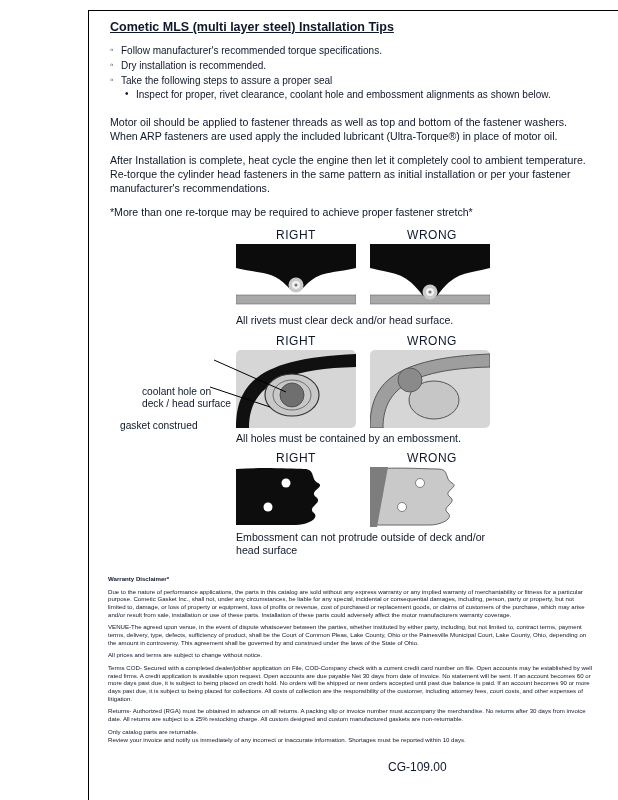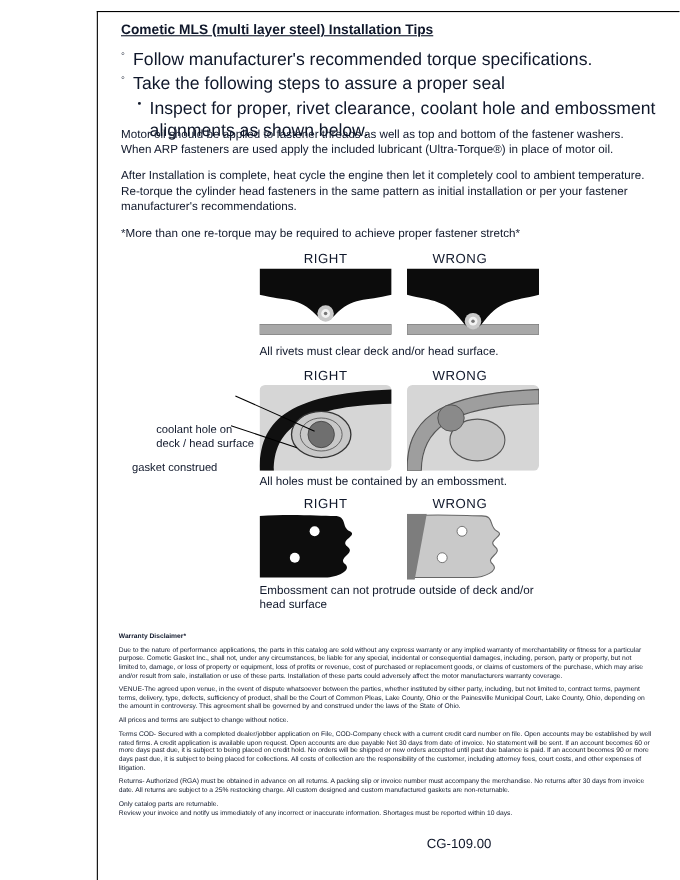--- a/index.html
+++ b/index.html
@@ -20,34 +20,34 @@
     border-left: 1px solid #000;
     border-top: 1px solid #000;
   }
   .header-area { position: absolute; left: 110px; top: 20px; width: 492px; }
   .page-title {
     font-size: 12.5px;
     font-weight: bold;
     text-decoration: underline;
     margin: 0 0 11px 0;
   }
-  .tips-list { margin: 0; padding: 0; list-style: none; font-size: 16px; line-height: 1.28; }
+  .tips-list { margin: 0; padding: 0; list-style: none; font-size: 10px; line-height: 1.28; }
   .tip { position: relative; padding-left: 11px; margin-bottom: 2px; }
   .tip::before { content: "◦"; position: absolute; left: 0; top: -1px; font-size: 10px; }
   .subtip { position: relative; margin-left: 15px; padding-left: 11px; margin-bottom: 1px; }
   .subtip::before { content: "•"; position: absolute; left: 0; top: -1px; font-size: 10px; }
 
   .diesel-area { position: absolute; left: 110px; top: 116px; width: 492px; }
   .section-heading { font-size: 11.5px; font-weight: bold; margin: 0 0 9px 0; }
   .body-par { font-size: 10.6px; line-height: 1.32; margin: 0 0 10px 0; width: 487px; }
 
   .diagrams { position: absolute; left: 110px; top: 228px; width: 492px; }
   .diag-row { position: relative; margin-bottom: 7px; }
   .diag-block { margin-left: 126px; width: 256px; }
-  .diag-labels { display: flex; gap: 2px; }
+  .diag-labels { display: flex; gap: 16px; }
   .diag-labels span { display: inline-block; width: 120px; text-align: center; font-size: 12px; letter-spacing: 0.5px; }
   .diag-images { display: flex; gap: 14px; margin-top: 2px; }
   .caption { font-size: 10.6px; margin-top: 4px; line-height: 1.2; }
   .caption-narrow { width: 250px; }
   .anno { position: absolute; font-size: 10.2px; line-height: 1.18; margin-top: 40px; }
   .anno-coolant { left: 32px; top: 12px; }
   .anno-emboss { left: 10px; top: 46px; }
   .leader-overlay { position: absolute; left: 0; top: 0; width: 492px; height: 100px; pointer-events: none; }
 
   .legal { position: absolute; left: 108px; top: 575px; width: 484px; }
@@ -60,20 +60,21 @@
 </head>
 <body>
 
 <div class="page">
   <div class="frame"></div>
 
   <div class="header-area">
     <h1 class="page-title">Cometic MLS (multi layer steel) Installation Tips</h1>
     <ul class="tips-list">
       <li class="tip"><span>Follow manufacturer's recommended torque specifications.</span></li>
+      <li class="tip"><span>Dry installation is recommended.</span></li>
       <li class="tip"><span>Take the following steps to assure a proper seal</span></li>
       <li class="subtip"><span>Inspect for proper, rivet clearance, coolant hole and embossment alignments as shown below.</span></li>
     </ul>
   </div>
 
   <div class="diesel-area">
     <p class="body-par">Motor oil should be applied to fastener threads as well as top and bottom of the fastener washers. When ARP fasteners are used apply the included lubricant (Ultra-Torque®) in place of motor oil.</p>
     <p class="body-par">After Installation is complete, heat cycle the engine then let it completely cool to ambient temperature. Re-torque the cylinder head fasteners in the same pattern as initial installation or per your fastener manufacturer's recommendations.</p>
     <p class="body-par">*More than one re-torque may be required to achieve proper fastener stretch*</p>
   </div>

